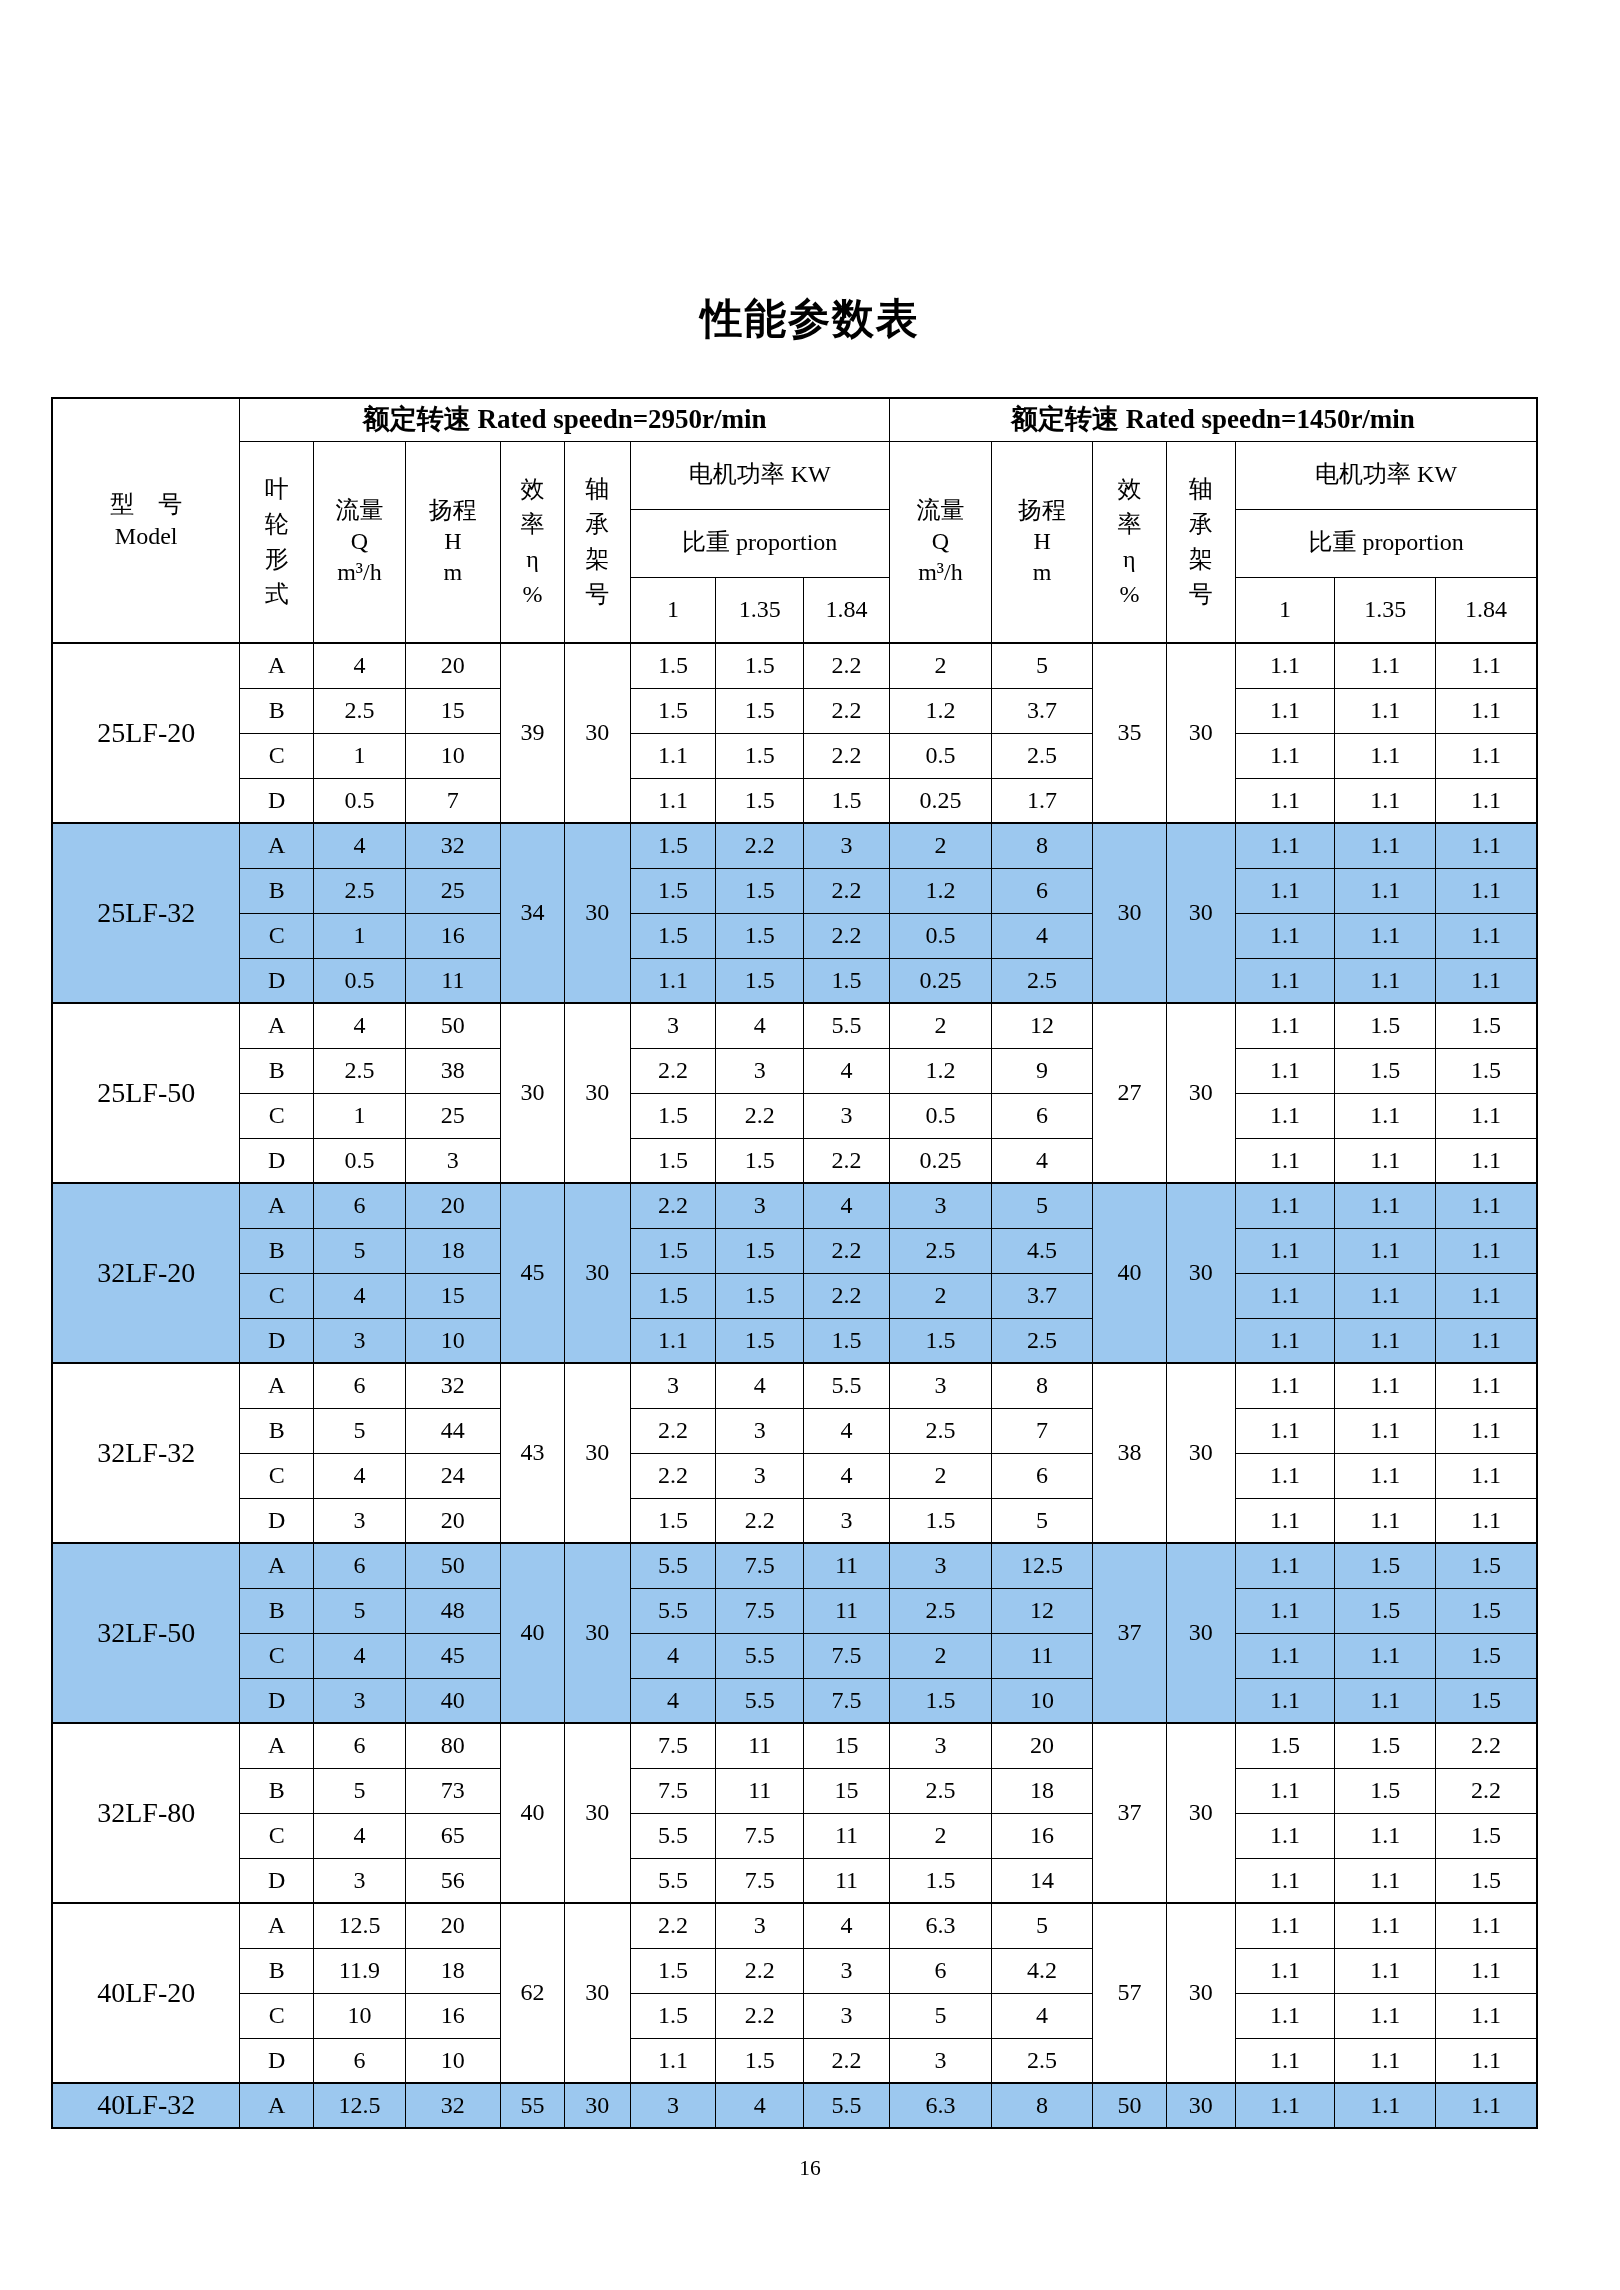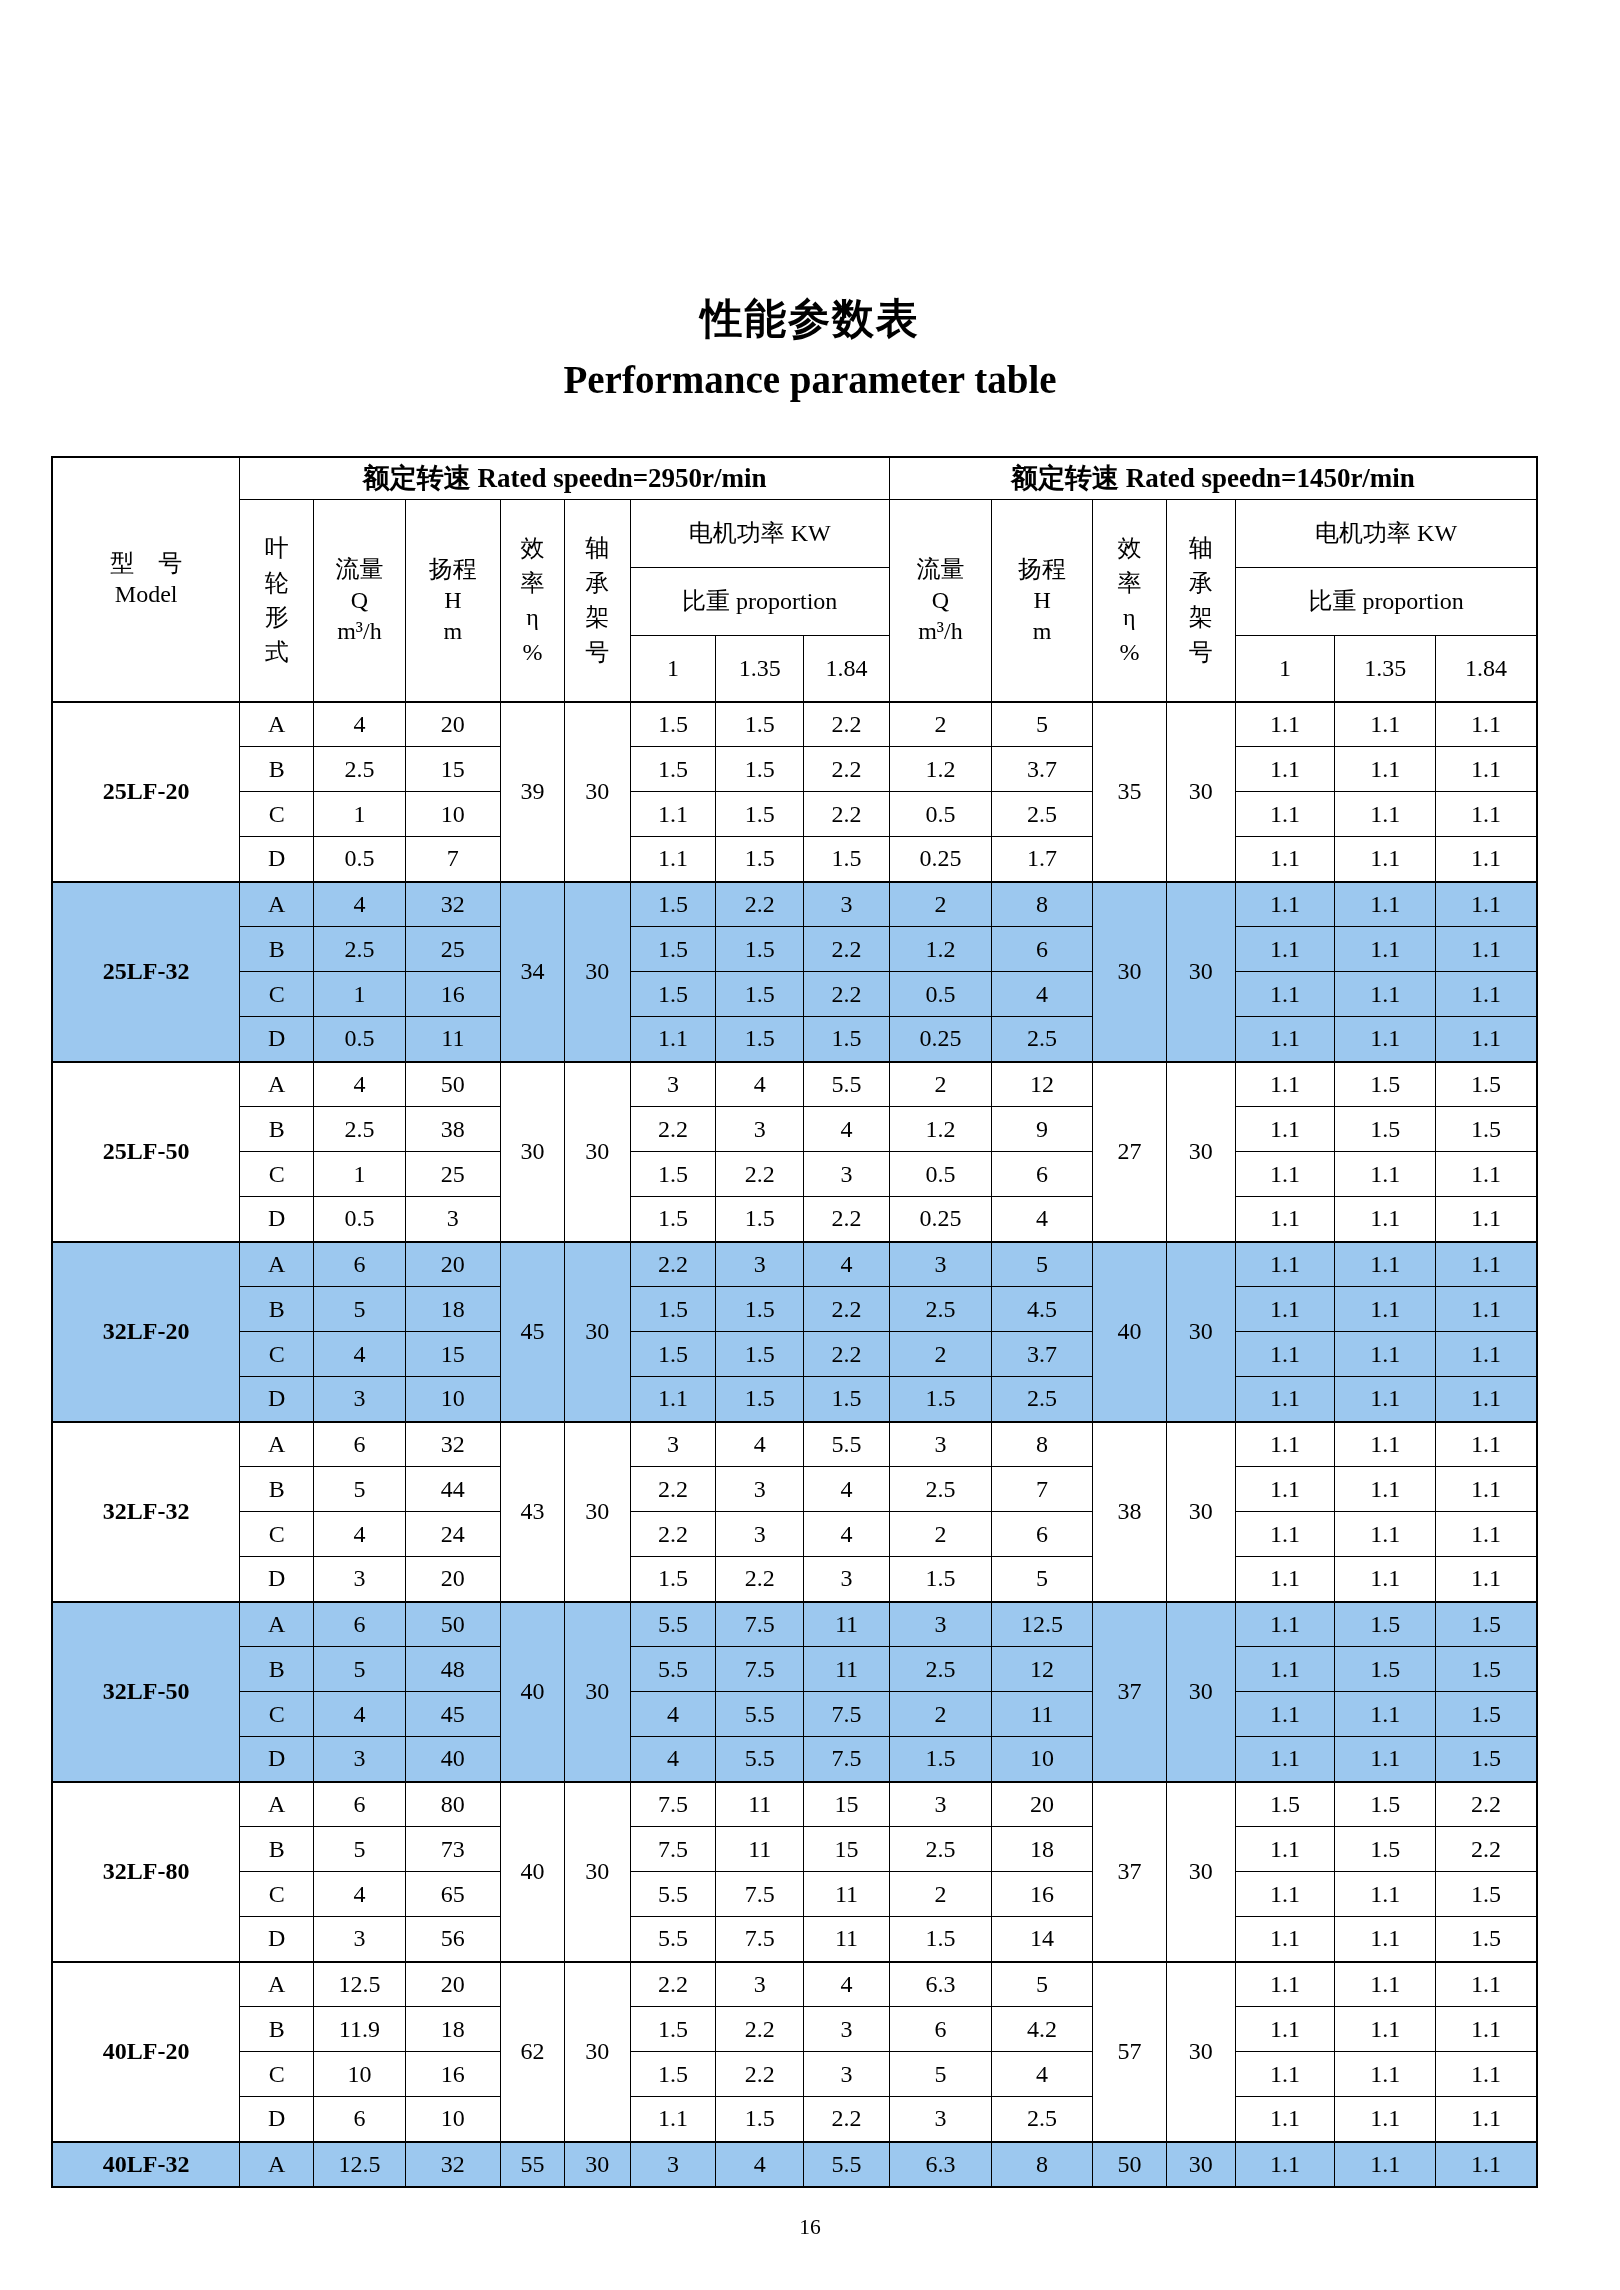--- a/index.html
+++ b/index.html
@@ -40,29 +40,28 @@
   .perf thead tr:nth-child(1) { height: 43px; }
   .perf thead tr:nth-child(2) { height: 68px; }
   .perf thead tr:nth-child(3) { height: 68px; }
   .perf thead tr:nth-child(4) { height: 66px; }
   .perf thead th.speed { font-weight: bold; font-size: 27px; }
   .perf th.pre, .perf td.pre { white-space: pre-line; text-align: center; }
   .perf th[data-vertical] div { line-height: 1.45; }
   .perf tbody td { height: 45px; }
   .perf tbody tr.group-start td { border-top: 2.7px solid var(--ink); }
   .perf tbody tr.hl td { background: var(--hl); }
-  .perf td.model { font-size: 24px; font-weight: bold; }
+  .perf td.model { font-size: 28px; }
   .page-number { text-align: center; margin-top: 27px; font-size: 21.5px; }
 </style>
 </head>
 <body>
 
 <div class="titles">
   <h1 class="title-zh">性能参数表</h1>
-  <h2 class="title-en">Performance parameter table</h2>
 </div>
 
 <table class="perf">
   <colgroup>
     <col style="width:184px">
       <col style="width:72px">
       <col style="width:90px">
       <col style="width:93px">
     <col style="width:63px">
       <col style="width:64px">

